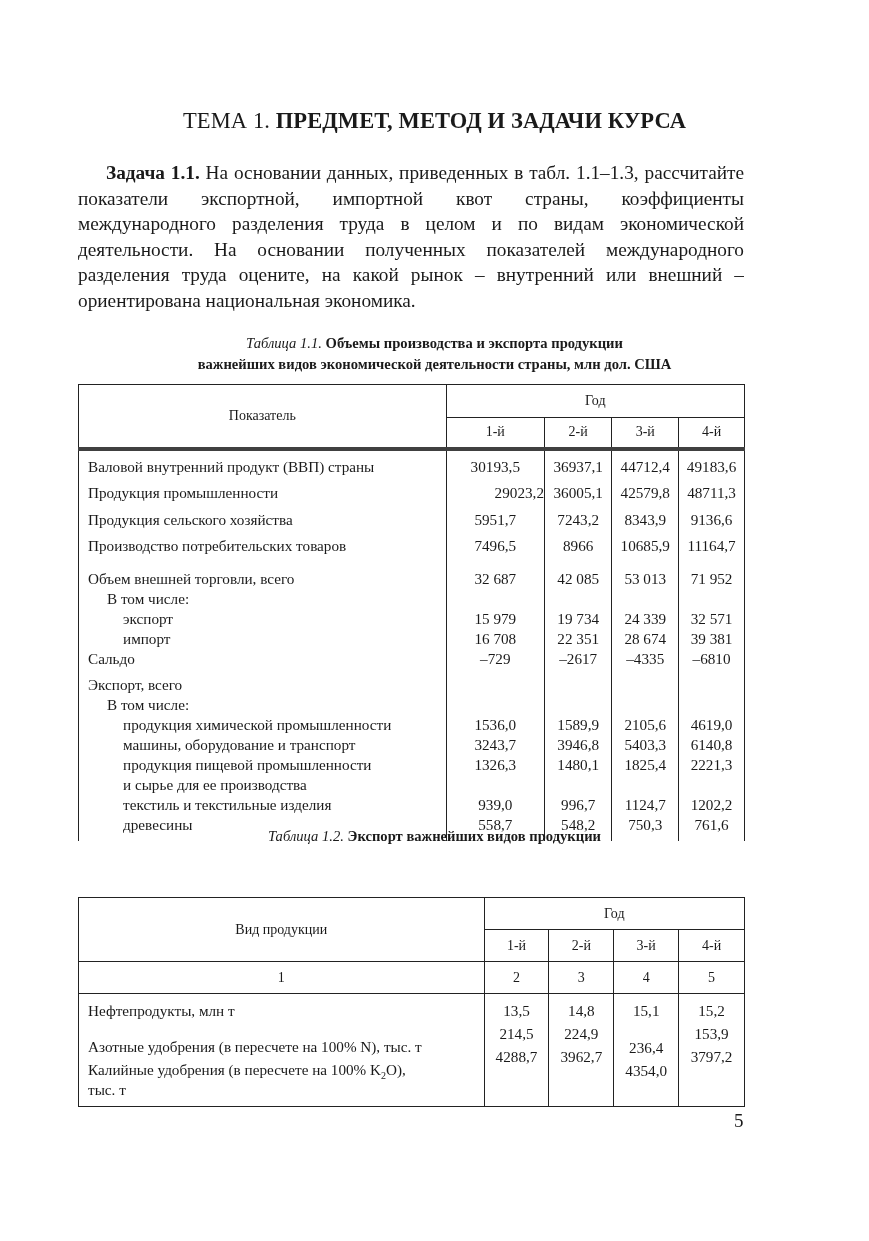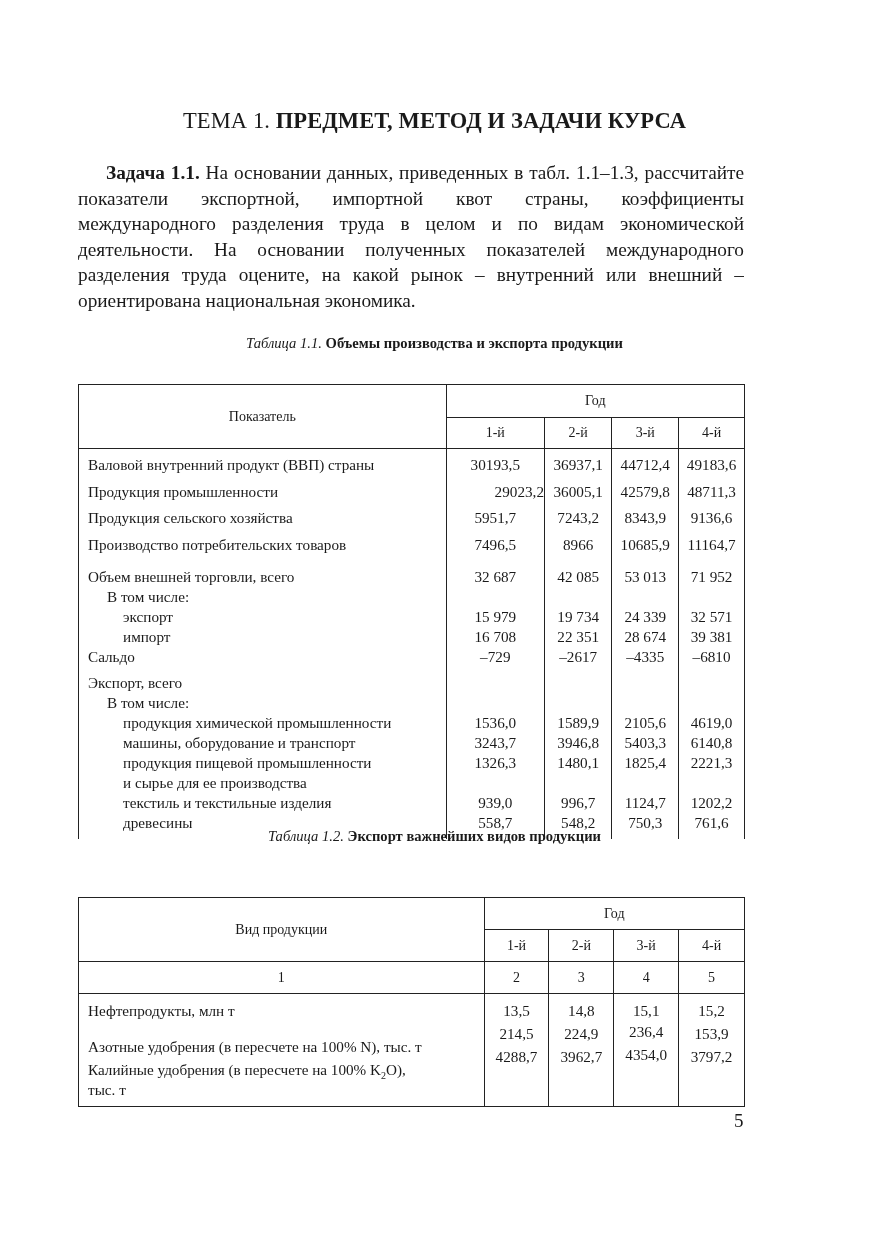--- a/index.html
+++ b/index.html
@@ -13,41 +13,42 @@
   .para b { font-weight:bold; }
   .caption { position:absolute; left:0; width:869px; text-align:center; font-size:14.6px; line-height:21px; }
   .caption i { font-style:italic;margin-top:34px; }
   .caption b { font-weight:bold; }
   table { position:absolute; border-collapse:collapse; font-size:15.2px; }
   td, th { border:1px solid #222; font-weight:normal; padding:0; }
   .t1 { top:384px; left:78px; width:667px; }
   .t2 { top:897px; left:78px; width:667px; }
   .hd { text-align:center; font-size:14px; }
   .num { text-align:center; vertical-align:top; }
-  .body-cell { border-top:1px solid #404040; border-bottom:none; }
+  .body-cell { border-top:4px solid #404040; border-bottom:none; }
   .lbl { padding-left:9px; vertical-align:top; }
   .line { display:block; height:20px; line-height:20px; white-space:nowrap; }
   .ind1 { padding-left:19px; }
   .ind2 { padding-left:35px; }
   .gap { display:block; height:6px; }
   .page-num { position:absolute; top:1110px; left:734px; font-size:19px; }
 </style>
 </head>
 <body>
 
 <div class="page-title">
   <span>ТЕМА 1. </span><b>ПРЕДМЕТ, МЕТОД И ЗАДАЧИ КУРСА</b>
 </div>
 
 <div class="para">
   <b>Задача 1.1.</b><span> На основании данных, приведенных в табл. 1.1–1.3, рассчитайте показатели экспортной, импортной квот страны, коэффициенты международного разделения труда в целом и по видам экономической деятельности. На основании полученных показателей международного разделения труда оцените, на какой рынок – внутренний или внешний – ориентирована национальная экономика.</span>
 </div>
 
 <div class="caption" style="top:333px;">
   <i>Таблица 1.1.</i><b> Объемы производства и экспорта продукции</b><br>
+  <b>важнейших видов экономической деятельности страны, млн дол. США</b>
 </div>
 
 <table class="t1">
   <colgroup>
       <col style="width:382px">
       <col style="width:72px">
       <col style="width:72px">
       <col style="width:71px">
       <col style="width:70px">
     </colgroup>
@@ -214,21 +215,21 @@
           <span class="line" style="margin-top: 3px;">214,5</span>
           <span class="line" style="margin-top: 3px; font-family: Liberation Serif, serif;">4288,7</span>
         </td>
     <td class="num" style="padding-top:7px">
           <span class="line">14,8</span>
           <span class="line" style="margin-top: 3px;">224,9</span>
           <span class="line" style="margin-top: 3px;">3962,7</span>
         </td>
     <td class="num" style="padding-top:7px">
           <span class="line">15,1</span>
-          <span class="line" style="margin-top: 1px;">236,4</span>
+          <span class="line" style="margin-top: 17px;">236,4</span>
           <span class="line" style="margin-top: 3px;">4354,0</span>
         </td>
     <td class="num" style="padding-top:7px">
           <span class="line">15,2</span>
           <span class="line" style="margin-top: 3px;">153,9</span>
           <span class="line" style="margin-top: 3px;">3797,2</span>
         </td>
   </tr>
 </tbody>
   </table>

